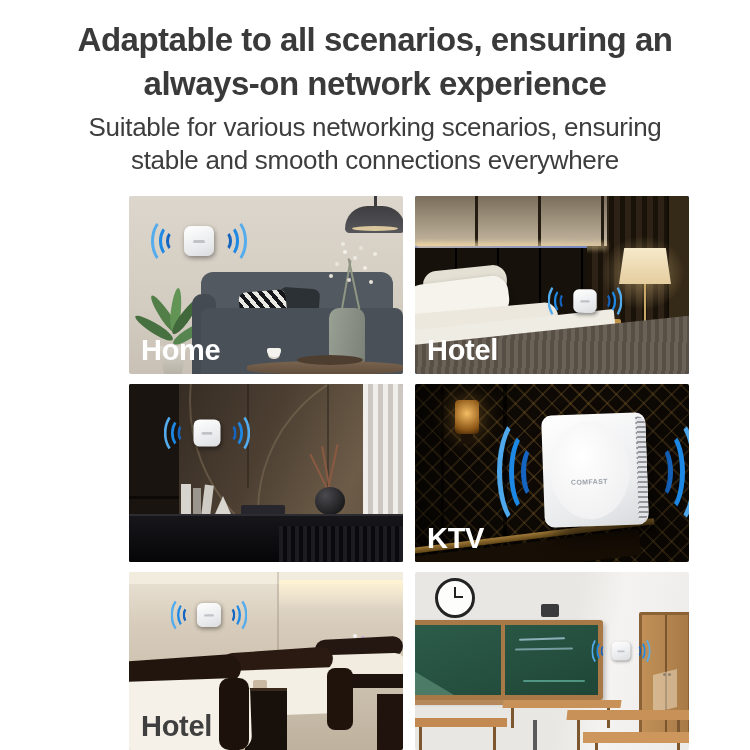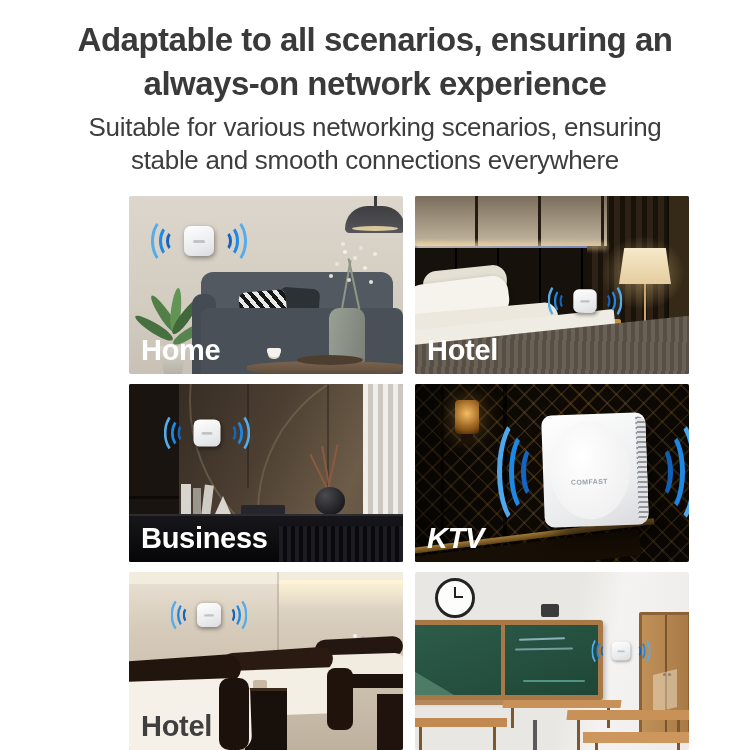--- a/index.html
+++ b/index.html
@@ -283,21 +283,20 @@
           <i></i>
           <i></i>
         </span>
       <span class="ap-dev"></span>
       <span class="wv wv-r">
           <i></i>
           <i></i>
           <i></i>
         </span>
     </div>
-    <figcaption class="tile-label" style="color: rgb(255, 255, 255);">Business</figcaption>
   </figure>
 
   <figure class="tile" id="t-ktv">
     <div class="abs kv-seam2"></div>
     <div class="abs kv-seam"></div>
     <div class="abs kv-sconce"></div>
     <div class="abs kv-sconce-base"></div>
     <div class="abs kv-rail"></div>
     <div class="abs kv-ledge"></div>
     <span class="wvL wvL-l">
@@ -308,21 +307,21 @@
     <span class="wvL wvL-r">
         <i></i>
         <i></i>
         <i></i>
       </span>
     <div class="abs kv-dev">
       <div class="kv-face"></div>
       <div class="kv-vent"></div>
       <div class="kv-brand">COMFAST</div>
     </div>
-    <figcaption class="tile-label" style="color: rgb(255, 255, 255); font-style: italic;">KTV</figcaption>
+    <figcaption class="tile-label" style="color: rgb(255, 255, 255);">KTV</figcaption>
   </figure>
 
   <figure class="tile" id="t-club">
     <div class="abs cb-ceil"></div>
     <div class="abs cb-glow"></div>
     <div class="abs cb-corner"></div>
     <div class="abs cb-fl"></div>
     <div class="abs cb-c3a"></div>
     <div class="abs cb-c3b"></div>
     <div class="abs cb-c3c"></div>

